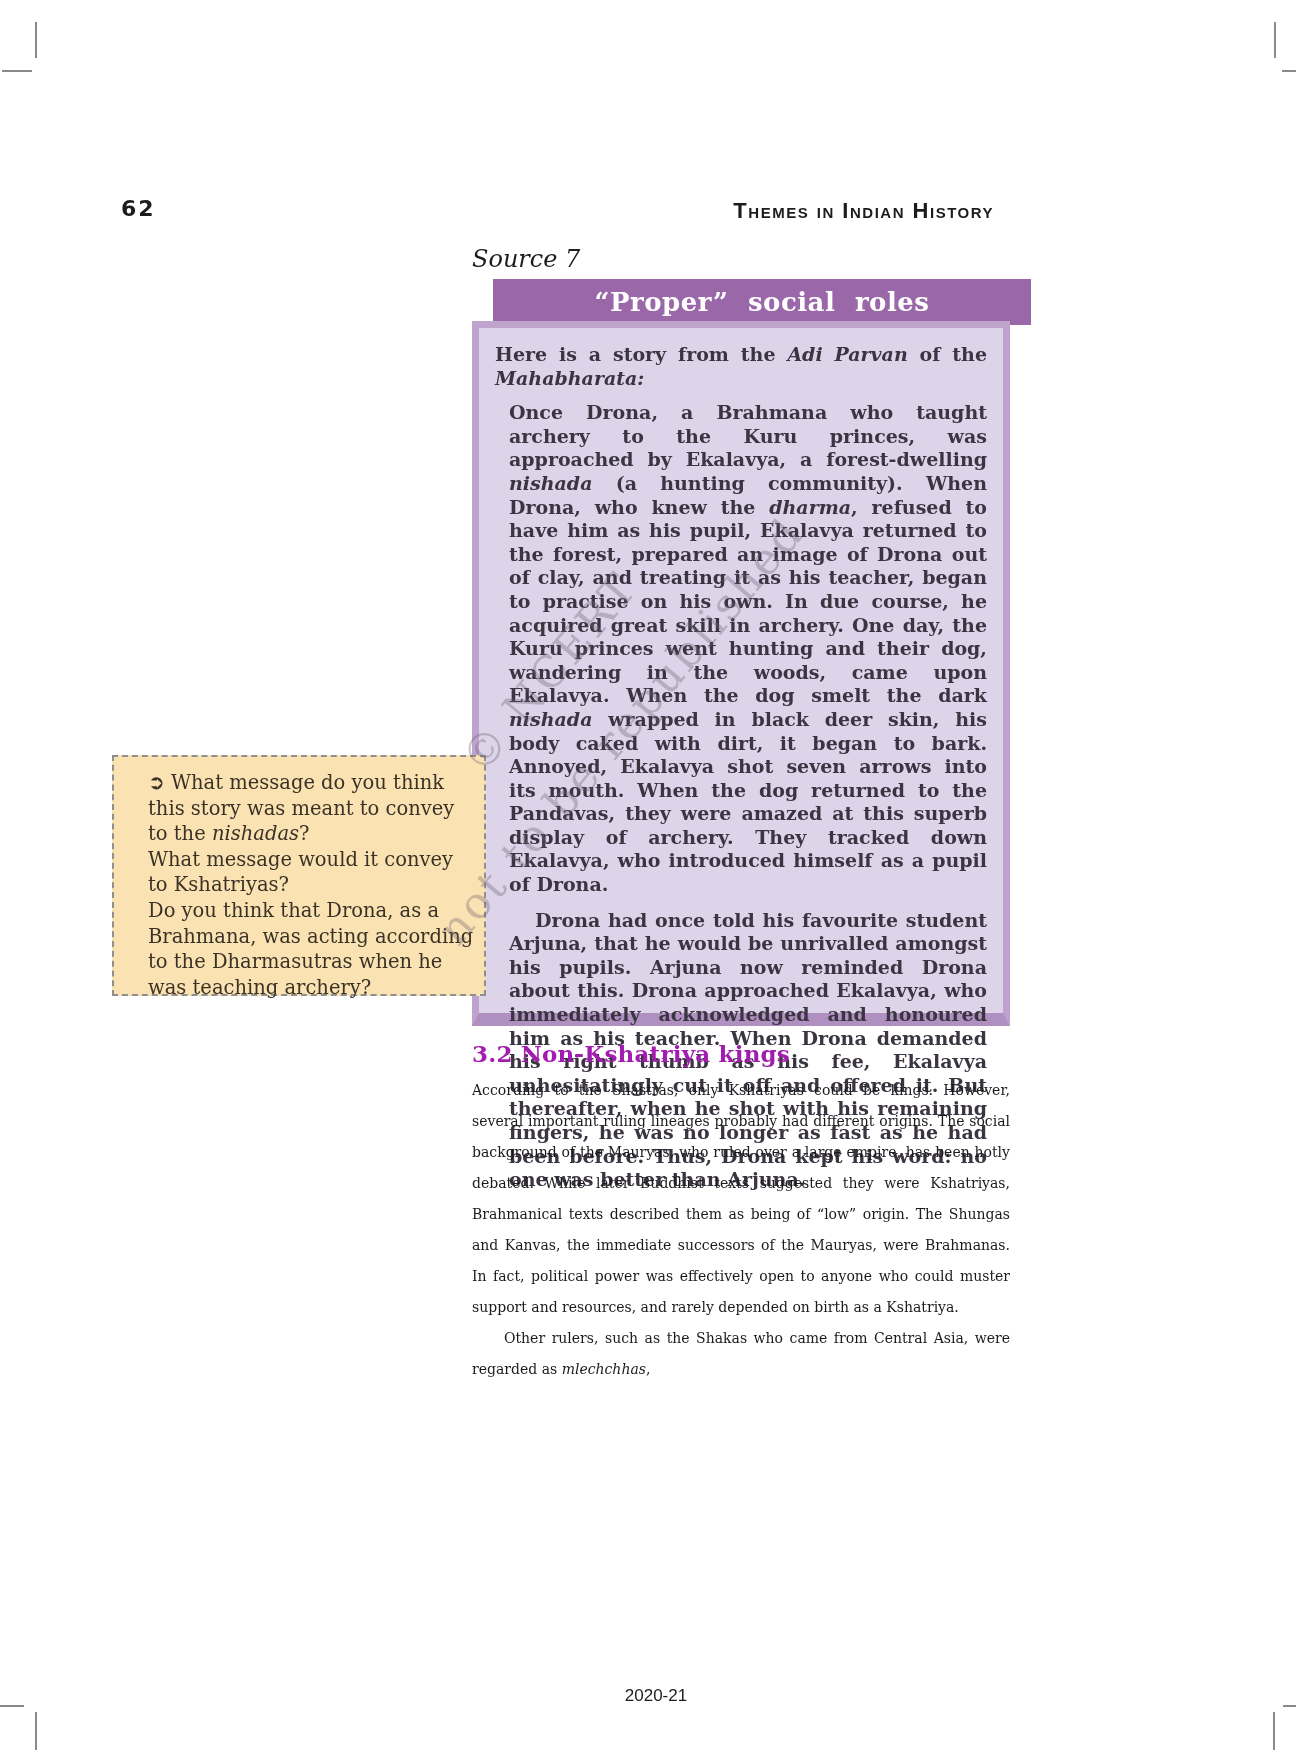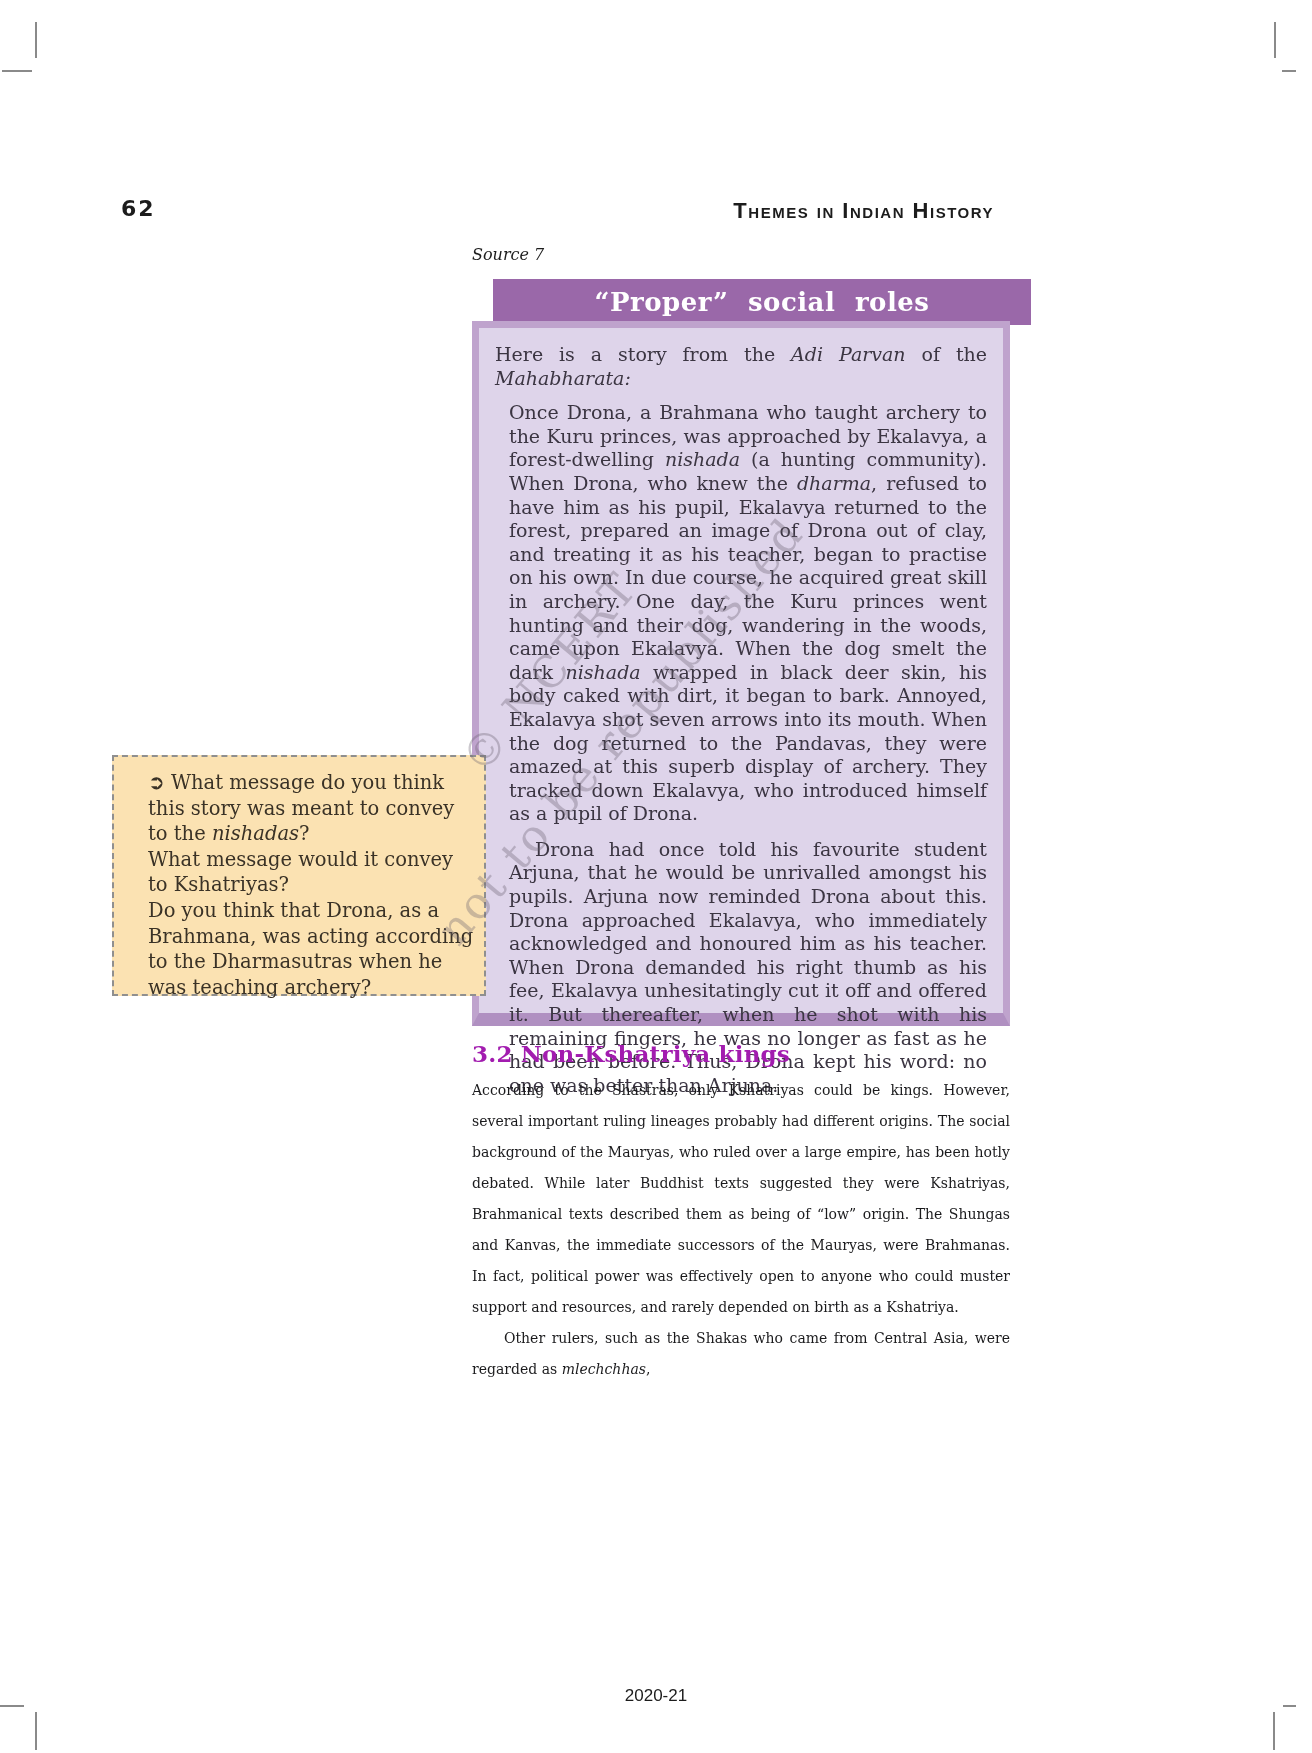--- a/index.html
+++ b/index.html
@@ -17,36 +17,36 @@
   }
   .running-header {
     position:absolute; right:302px; top:198px;
     font-family:"Liberation Sans", sans-serif; font-weight:bold;
     font-variant:small-caps; font-size:22px; letter-spacing:1.5px; color:#1c1c1c;
   }
 
   
   .source-label {
     position:absolute; left:472px; top:245px;
-    font-style:italic; font-size:16px; color:#1d1d1d;
+    font-style:italic; font-size:24px; color:#1d1d1d;
   }
   .source-titlebar {
     position:absolute; left:472px; top:279px; width:538px; height:46px;
     background:var(--header-purple); color:#ffffff;
     display:flex; align-items:center; justify-content:center;
     font-weight:bold; font-size:26px; word-spacing:10px; letter-spacing:0.5px;margin-left:21px;
   }
   .source-body {
     position:absolute; left:472px; top:321px; width:538px; height:705px;
     box-sizing:border-box;
     background:var(--box-fill);
     border:7px solid var(--box-border);
     border-bottom:13px solid var(--box-border-dark);
     padding:15px 16px 0 16px;
-    color:#3b3542; font-size:19px; line-height:23.6px; text-align:justify;
+    color:#3b3542; font-size:19px; line-height:23.6px; text-align:justify;font-weight:bold;
   }
   .source-body .intro { margin:0 0 11px 0; }
   .source-body p.story { margin:0 0 12px 14px; }
   .source-body p.story.indent { text-indent:26px; margin-bottom:0; }
 
   
   .question-box {
     position:absolute; left:112px; top:755px; width:374px; height:241px;
     box-sizing:border-box;
     background:var(--question-fill);

